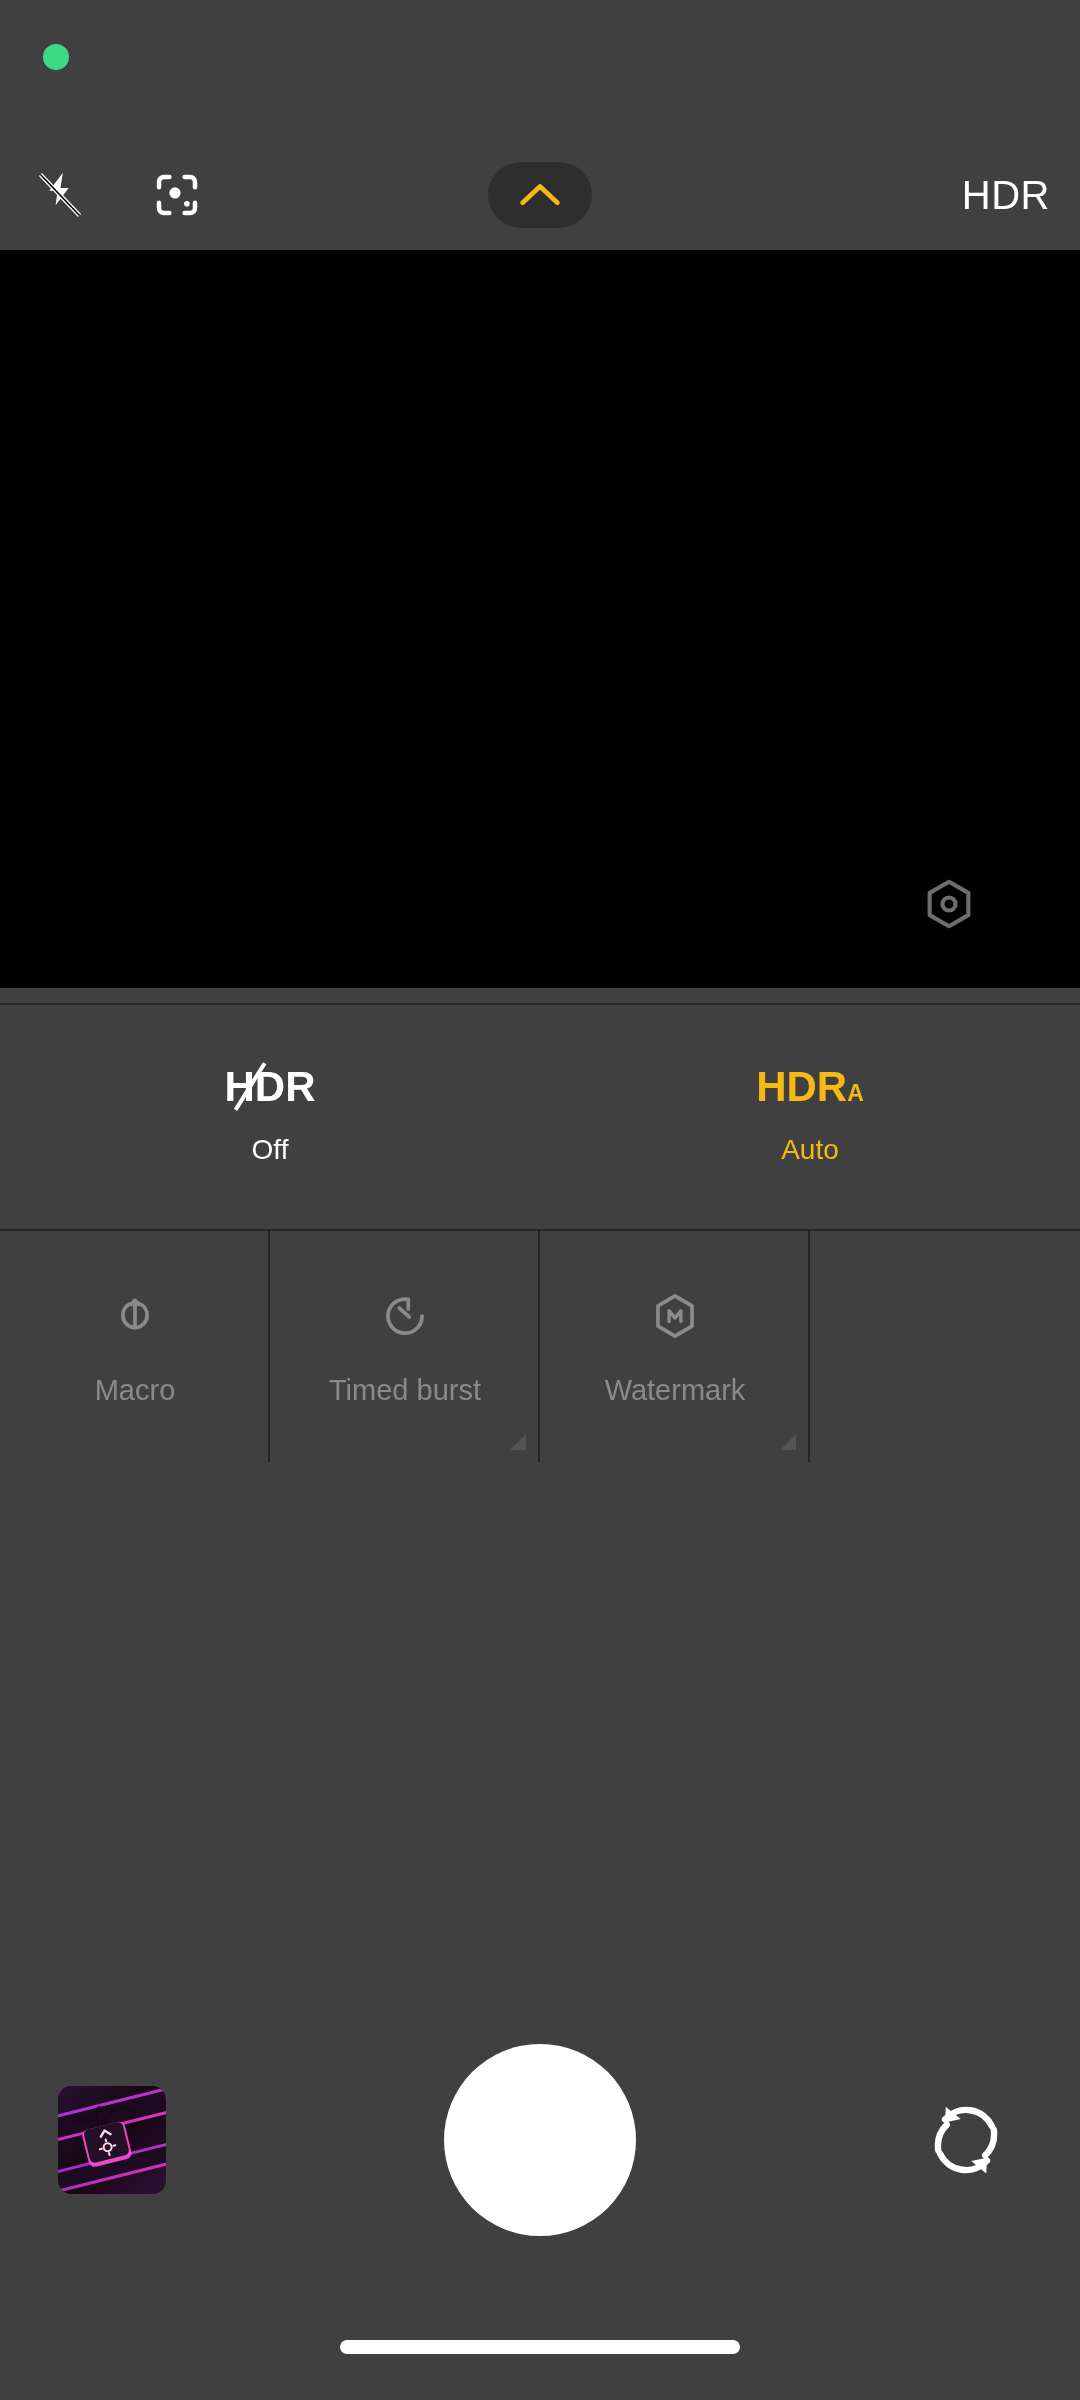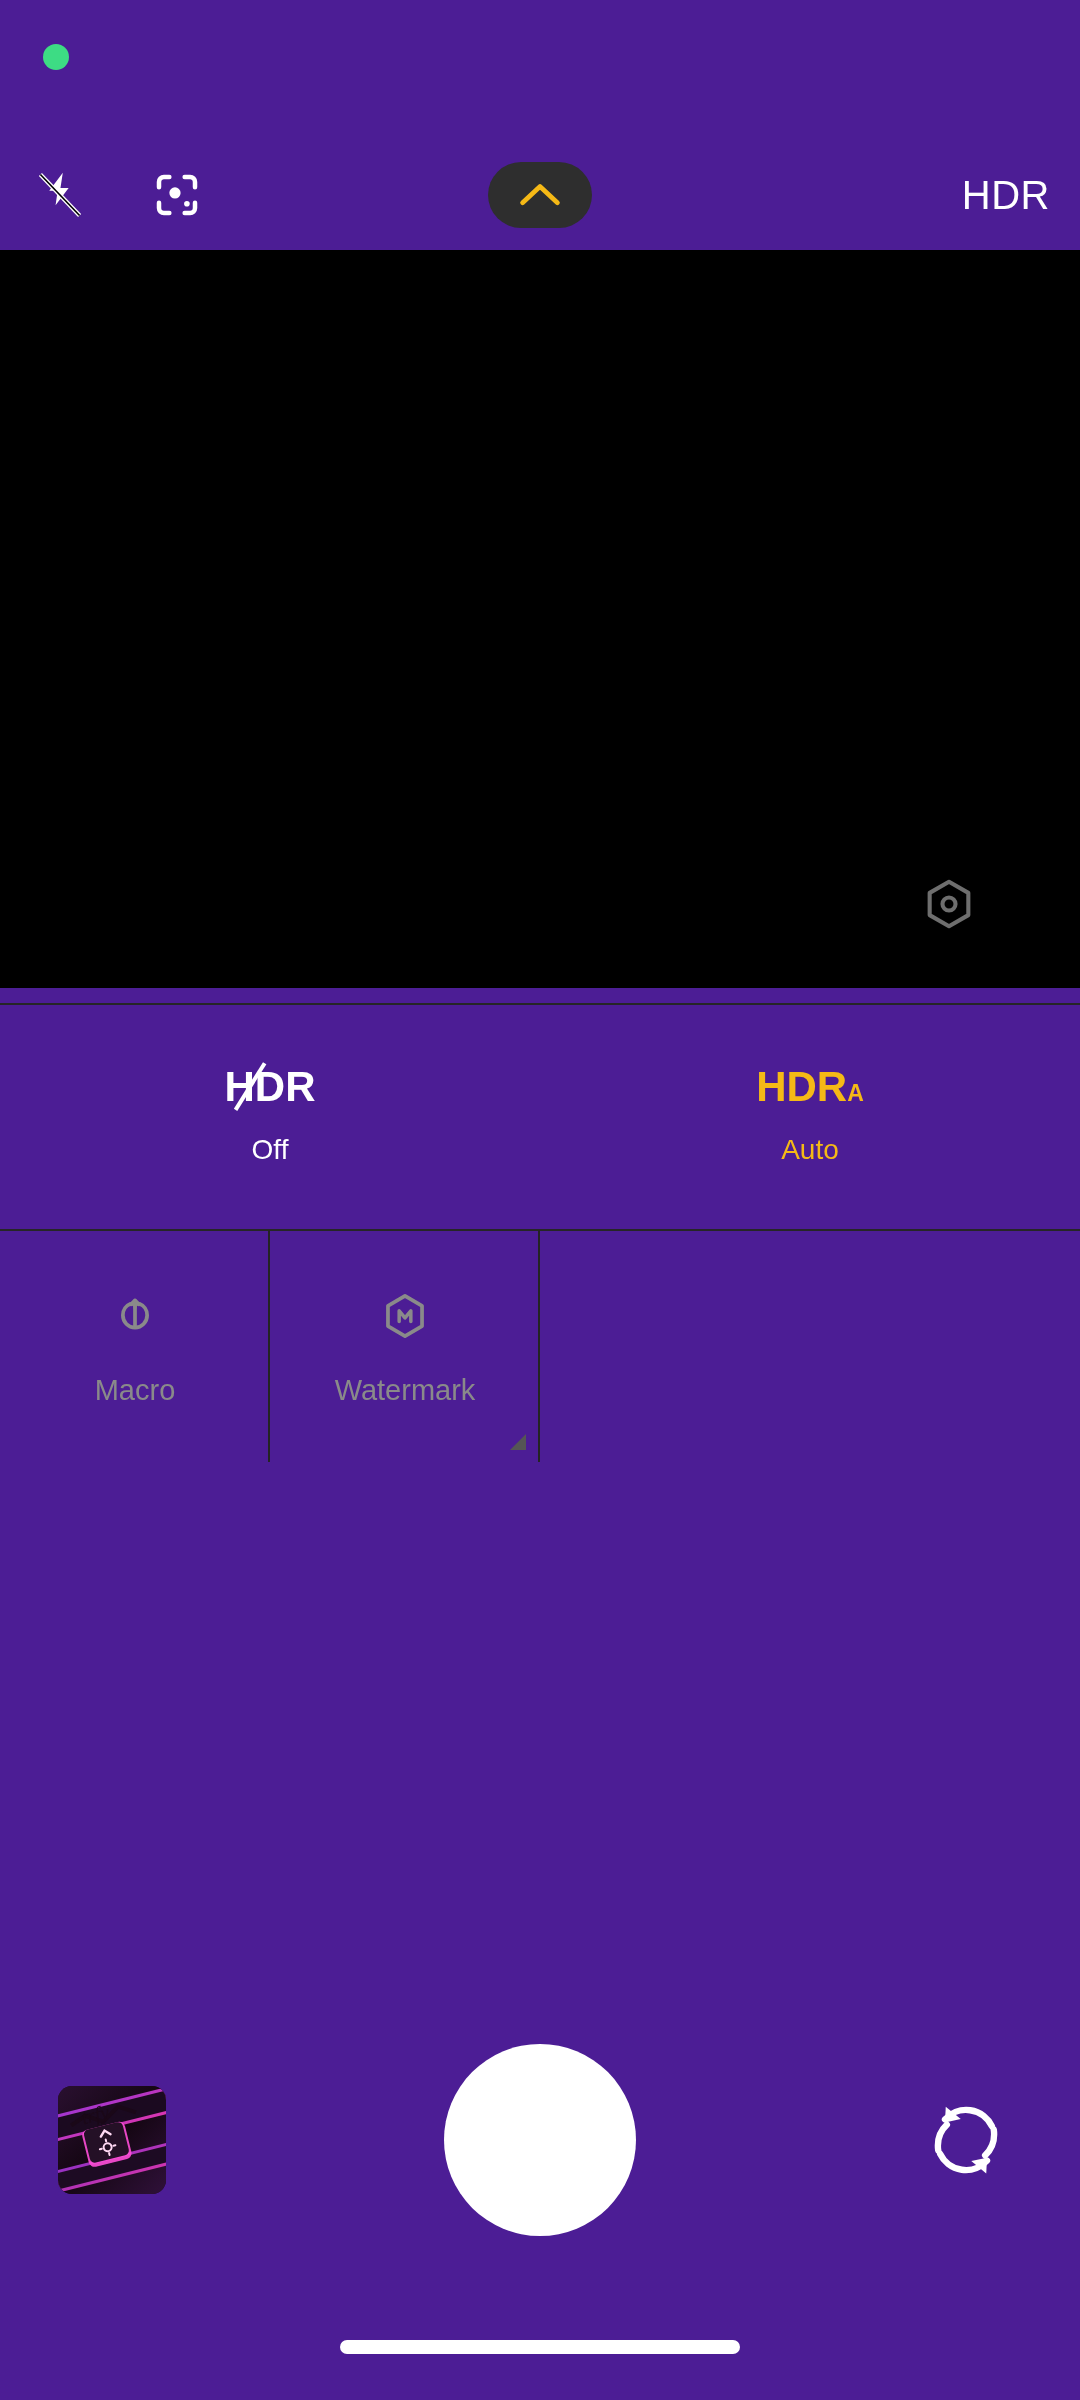--- a/index.html
+++ b/index.html
@@ -5,21 +5,21 @@
 <style>
   * { margin:0; padding:0; box-sizing:border-box; }
   html,body { background:#000; }
   body {
     width:1080px; height:2400px;
     font-family:"Liberation Sans", sans-serif;
     color:#fff;
     overflow:hidden;
     position:relative;
   }
-  .screen { position:absolute; inset:0; background:#4c1d95; }
+  .screen { position:absolute; inset:0; background:#404040; }
 
   
   .privacy-dot {
     position:absolute; left:43px; top:44px;
     width:26px; height:26px; border-radius:50%;
     background:#3ddc84;
   }
 
   
   .top-bar {
@@ -220,20 +220,32 @@
           <path d="M12 8.2v8.8" stroke="#8a8a8a" stroke-width="1.6"></path>
         </svg>
       </div>
       <div class="cell-label">Macro</div>
       <div class="vline"></div>
     </div>
 
 
 
 
+    <div class="cell">
+      <div class="cell-icon">
+        <svg width="56" height="56" viewBox="0 0 24 24" fill="none">
+          <path d="M13.4 4.9A7.3 7.3 0 1 0 19.3 12" stroke="#8a8a8a" stroke-width="1.6" stroke-linecap="round"></path>
+          <path d="M13.4 4.9V9" stroke="#8a8a8a" stroke-width="1.6" stroke-linecap="round"></path>
+          <line x1="9.6" y1="8.6" x2="13.8" y2="12.4" stroke="#8a8a8a" stroke-width="1.6" stroke-linecap="round"></line>
+        </svg>
+      </div>
+      <div class="cell-label">Timed burst</div>
+      <div class="corner-tri"></div>
+      <div class="vline"></div>
+    </div>
 
     <div class="cell">
       <div class="cell-icon">
         <svg width="56" height="56" viewBox="0 0 24 24" fill="none">
           <path d="M12 3.4 19.3 7.7v8.6L12 20.6 4.7 16.3V7.7z" stroke="#8a8a8a" stroke-width="1.6" stroke-linejoin="round"></path>
           <path d="M9.5 14.4V9.8l2.5 3 2.5-3v4.6" stroke="#8a8a8a" stroke-width="1.5" stroke-linecap="round" stroke-linejoin="round"></path>
         </svg>
       </div>
       <div class="cell-label">Watermark</div>
       <div class="corner-tri"></div>

